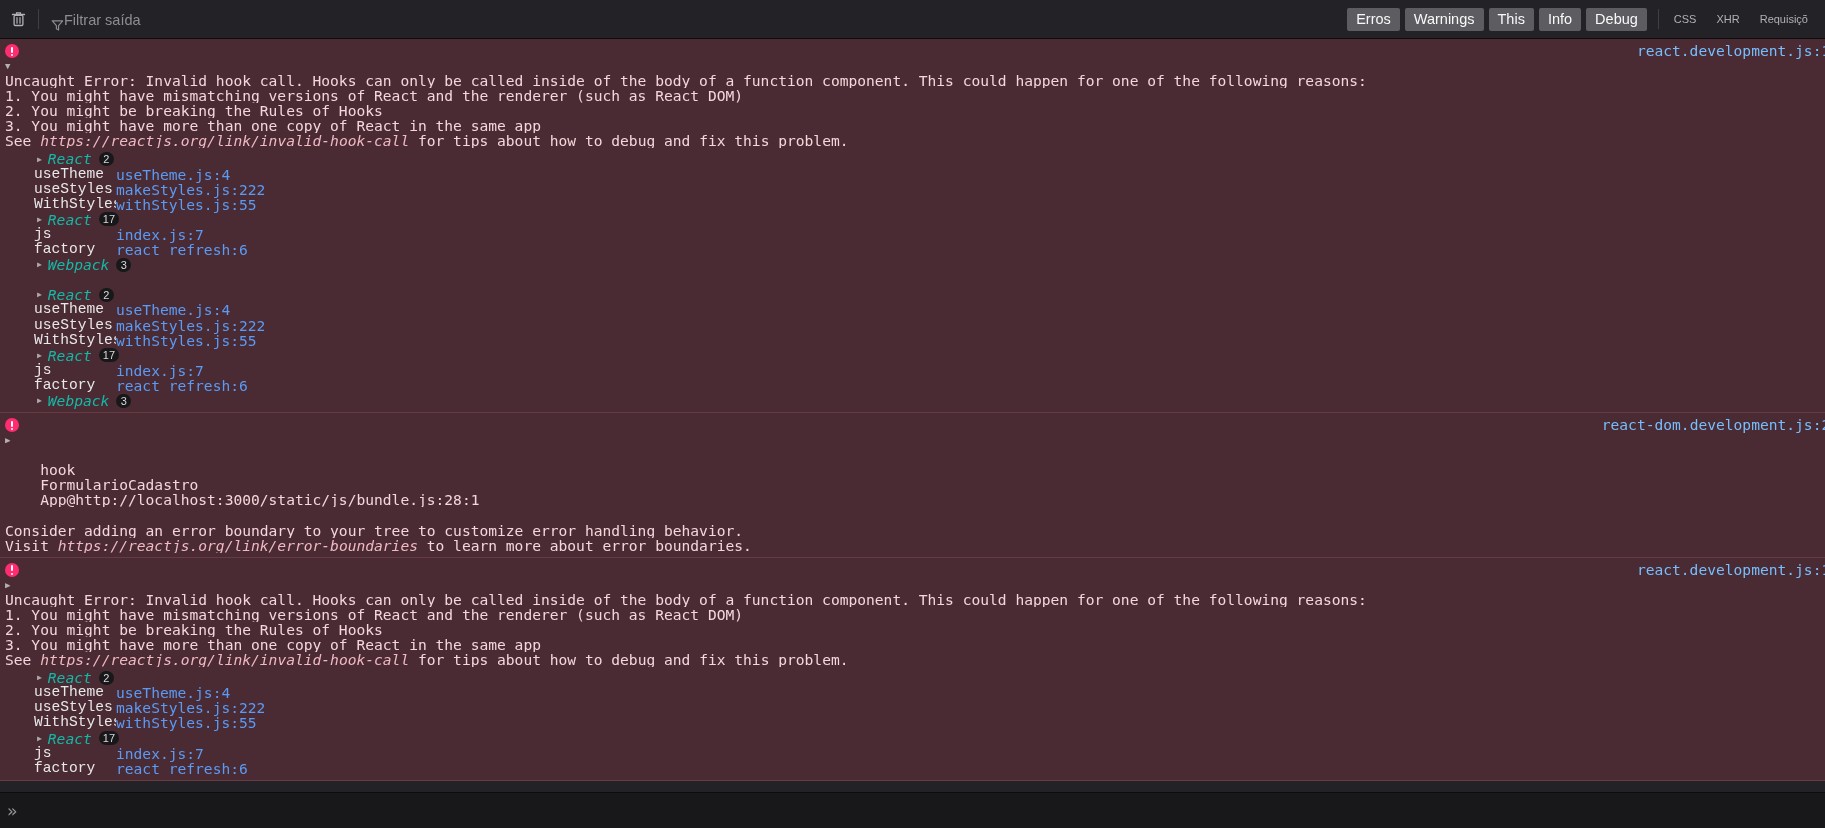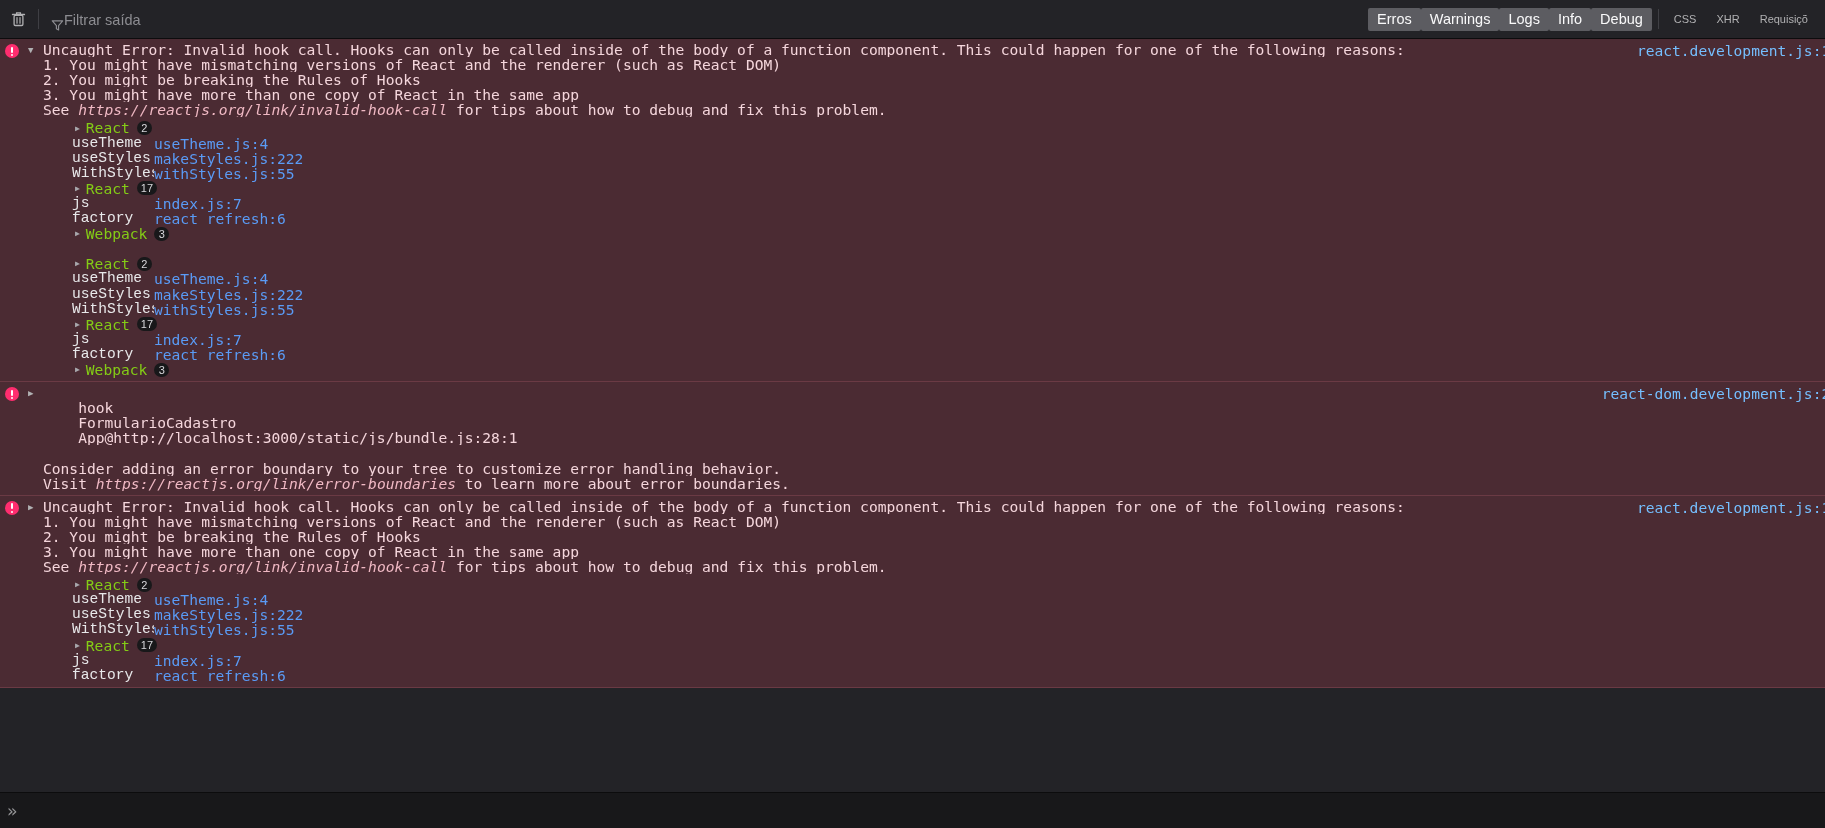--- a/index.html
+++ b/index.html
@@ -49,20 +49,21 @@
   .filter-box input::placeholder{ color:#8d8d92; opacity:1; }
 
   .right-tools{
     display:flex; align-items:center; flex:0 0 auto; gap:0;
   }
   .pill{
     font-size:14.5px;
     color:#d7d7db;
     padding:3px 9px 4px;
     border-radius:2px;
+    margin-right:5px;
     cursor:pointer;
     white-space:nowrap;
     line-height:16px;
   }
   .pill.on{ background:#5c5c61; color:#f9f9fa; }
   .plain-tool{
     font-size:11px; color:#b1b1b3;
     padding:3px 9px 4px; margin-right:2px;
     cursor:pointer; white-space:nowrap; border-radius:2px;
   }
@@ -82,20 +83,21 @@
     position:relative;
     background:#4b2b33;
     border-top:1px solid #6a3a44;
     border-bottom:1px solid #6a3a44;
     padding:3px 0 4px 0;
     margin-top:-1px;
   }
   .msg-head{
     display:flex; align-items:flex-start;
     padding-left:5px;
+    flex-direction:column;
   }
   .err-icon{
     width:14px; height:14px; border-radius:50%;
     background:#ff2d6f;
     flex:0 0 auto;
     margin-top:2px; margin-right:9px;
     position:relative;
   }
   .err-icon::before{
     content:"";
@@ -155,21 +157,21 @@
 
   .group-frame{
     display:flex; align-items:center;
     height:15.1px;
     padding-left:32px;
     cursor:pointer;
   }
   .group-frame .gtwisty{
     color:#a8a8ad; font-size:8px; margin-right:6px; line-height:13px;
   }
-  .group-frame .gname{ color:#84cc16; }
+  .group-frame .gname{ color:#14b8a6;font-style:italic; }
   .badge{
     display:inline-flex; align-items:center; justify-content:center;
     min-width:15px; height:14px;
     padding:0 4px;
     margin-left:7px;
     border-radius:7px;
     background:#18181a;
     color:#d7d7db;
     font-size:11px;
     font-family:"Liberation Sans", sans-serif;
@@ -223,21 +225,21 @@
   <div class="filter-box">
     <svg width="13" height="13" viewBox="0 0 13 13">
       <path d="M1.3 1.8h10.4L7.6 6.6v4.3L5.4 9.7V6.6z" stroke="#8d8d92" stroke-width="1.15" fill="none" stroke-linejoin="round"></path>
     </svg>
     <input type="text" placeholder="Filtrar saída" style="">
   </div>
 
   <div class="right-tools">
     <div class="pill on">Erros</div>
     <div class="pill on">Warnings</div>
-    <div class="pill on">Logs</div>
+    <div class="pill on">This</div>
     <div class="pill on">Info</div>
     <div class="pill on">Debug</div>
 
     <div class="tb-sep"></div>
 
     <div class="plain-tool">CSS</div>
     <div class="plain-tool">XHR</div>
     <div class="plain-tool">Requisiçõ</div>
   </div>
 </div>

